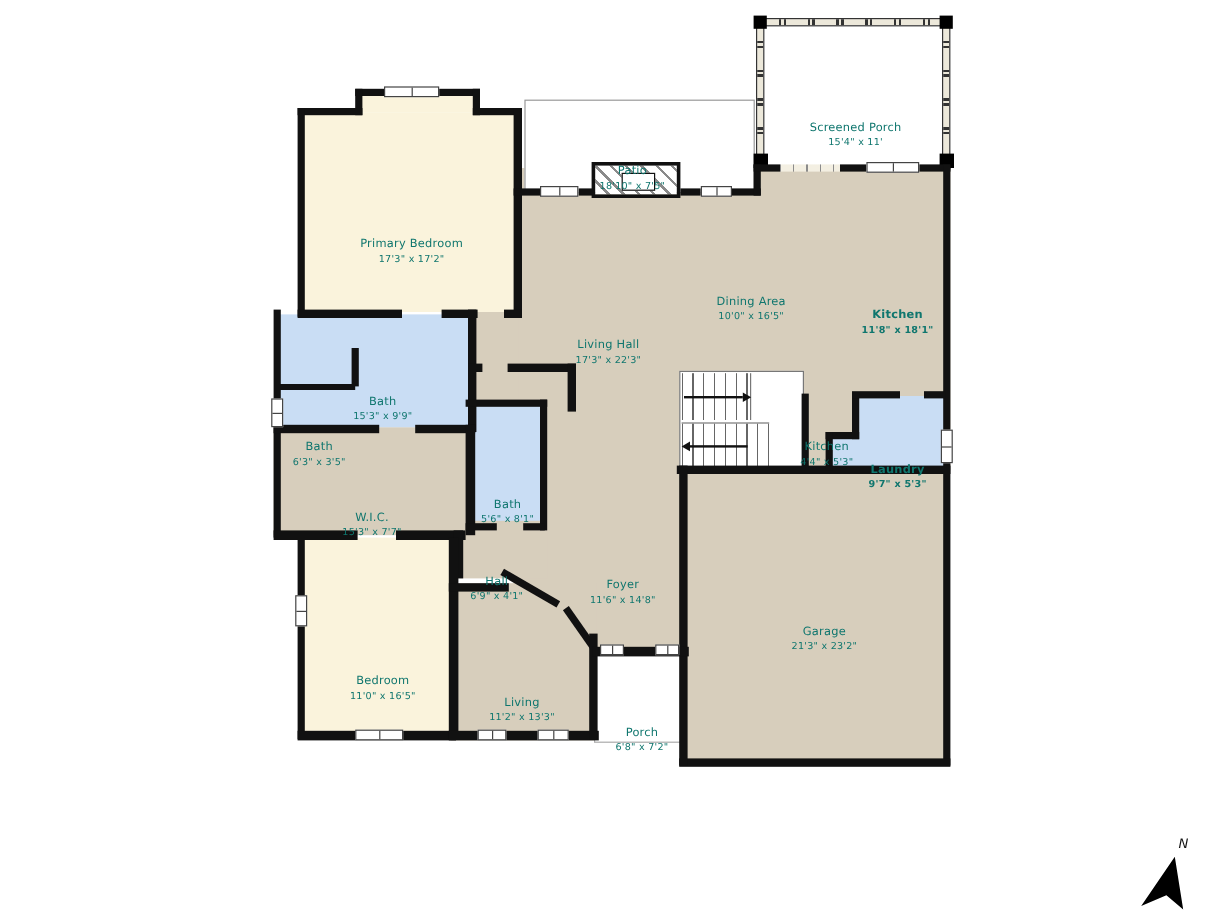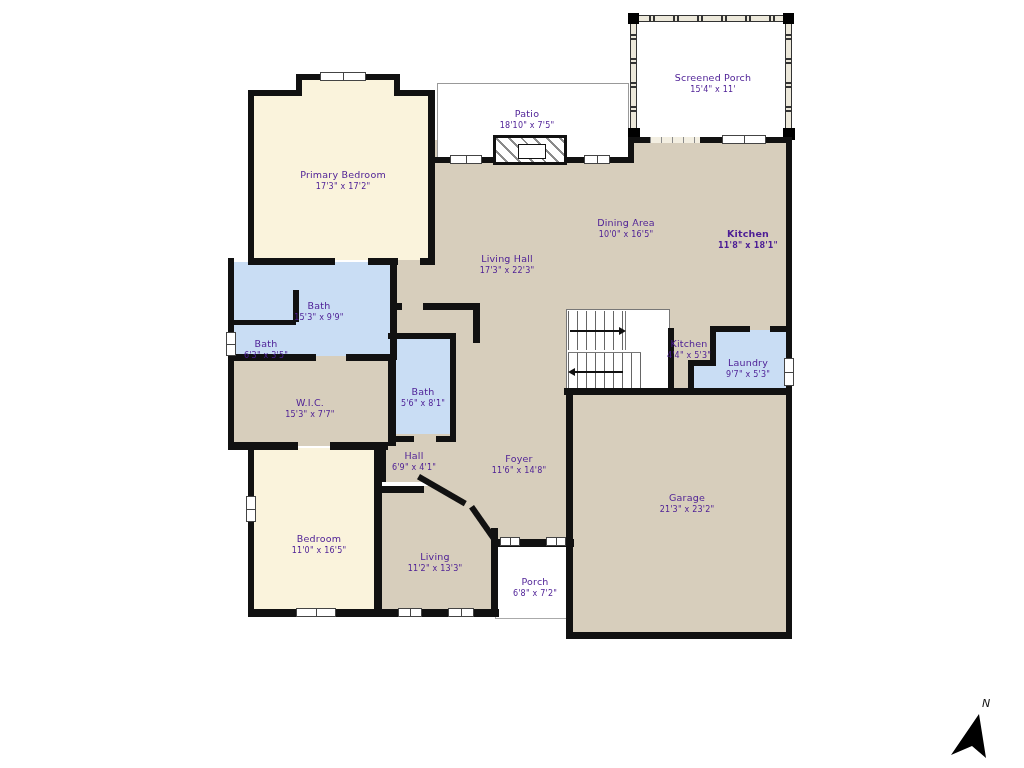--- a/index.html
+++ b/index.html
@@ -29,22 +29,22 @@
   .chimney{position:absolute;left:493px;top:135px;width:74px;height:30px;border:3px solid #111;
            box-sizing:border-box;background:repeating-linear-gradient(45deg,#fff 0 7px,#8a8a8a 7px 9px);}
   .chimney-inner{position:absolute;left:22px;top:6px;width:26px;height:13px;background:#fff;border:1px solid #111;}
   .screen-door{position:absolute;background:repeating-linear-gradient(90deg,#8b8b8b 0 1px,#f3efe2 1px 11px);}
   .stairs{position:absolute;left:566px;top:309px;width:104px;height:84px;background:#fff;
           border:1px solid #777;box-sizing:border-box;}
   .treads{position:absolute;background-image:repeating-linear-gradient(90deg,#666 0 1px,transparent 1px 9px);}
   .sline{position:absolute;background:#111;}
   .ah-r{position:absolute;width:0;height:0;border-top:4px solid transparent;border-bottom:4px solid transparent;border-left:7px solid #111;}
   .ah-l{position:absolute;width:0;height:0;border-top:4px solid transparent;border-bottom:4px solid transparent;border-right:7px solid #111;}
-  .lbl{position:absolute;transform:translate(-50%,-50%);text-align:center;color:#4c1d95;
-       white-space:nowrap;line-height:1.35;letter-spacing:.2px;}
+  .lbl{position:absolute;transform:translate(-50%,-50%);text-align:center;color:#0f766e;
+       white-space:nowrap;line-height:1.35;letter-spacing:.2px;margin-top:29px;}
   .lbl .nm{font-size:9.5px;display:block;}
   .lbl .dm{font-size:8px;display:block;}
   .diag{transform-origin:0 0;}
   #disclaimer{position:absolute;left:0;top:739px;width:1024px;text-align:center;
               font-size:9px;color:#2b2b2b;}
   #compass{position:absolute;left:948px;top:693px;width:60px;height:72px;}
   #compass .n{position:absolute;left:34px;top:4px;font-size:11px;font-style:italic;color:#111;}
 </style>
 </head>
 <body>
@@ -225,21 +225,21 @@
       <span class="dm">15'3" x 7'7"</span>
     </div>
     <div class="lbl" style="left:423px;top:398px;">
       <span class="nm">Bath</span>
       <span class="dm">5'6" x 8'1"</span>
     </div>
     <div class="lbl" style="left:689px;top:350px;">
       <span class="nm">Kitchen</span>
       <span class="dm">4'4" x 5'3"</span>
     </div>
-    <div class="lbl" style="left:748px;top:369px;">
+    <div class="lbl" style="left:748px;top:369px;font-weight:bold;">
       <span class="nm">Laundry</span>
       <span class="dm">9'7" x 5'3"</span>
     </div>
     <div class="lbl" style="left:414px;top:462px;">
       <span class="nm">Hall</span>
       <span class="dm">6'9" x 4'1"</span>
     </div>
     <div class="lbl" style="left:519px;top:465px;">
       <span class="nm">Foyer</span>
       <span class="dm">11'6" x 14'8"</span>

